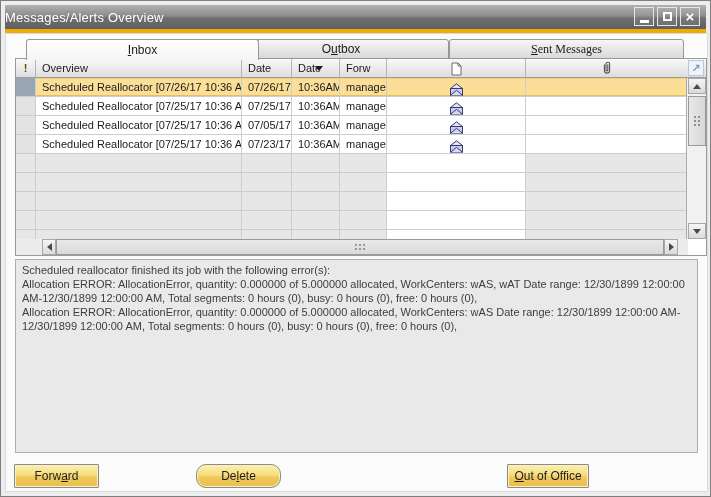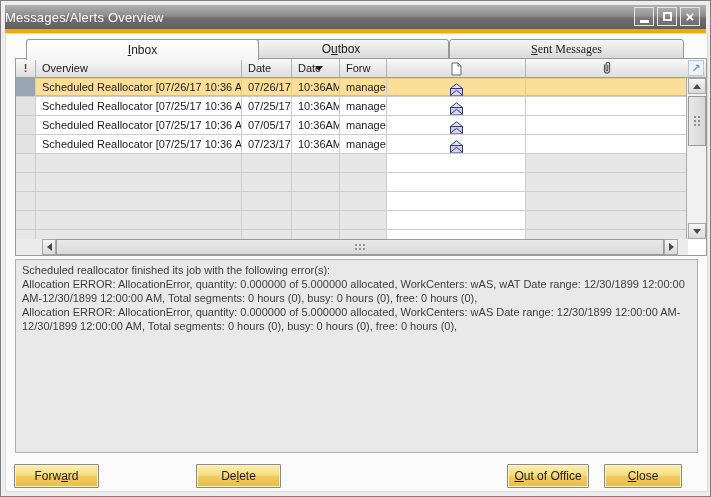--- a/index.html
+++ b/index.html
@@ -295,23 +295,20 @@
 
   <div class="msg">
       <div>Scheduled reallocator finished its job with the following error(s):</div>
       <div>Allocation ERROR: AllocationError, quantity: 0.000000 of 5.000000 allocated, WorkCenters: wAS, wAT Date range: 12/30/1899 12:00:00 AM-12/30/1899 12:00:00 AM, Total segments: 0 hours (0), busy: 0 hours (0), free: 0 hours (0),</div>
       <div>Allocation ERROR: AllocationError, quantity: 0.000000 of 5.000000 allocated, WorkCenters: wAS Date range: 12/30/1899 12:00:00 AM-12/30/1899 12:00:00 AM, Total segments: 0 hours (0), busy: 0 hours (0), free: 0 hours (0),</div>
     </div>
 
   <div class="btn" style="left:13px;width:85px;">
     <span><span>Forw</span><span class="mn">a</span><span>rd</span></span>
   </div>
-  <div class="btn" style="left:195px;width:85px;">
+  <div class="btn" style="left:195px;width:85px;border-radius:10px;">
     <span><span>De</span><span class="mn">l</span><span>ete</span></span>
   </div>
   <div class="btn" style="left:506px;width:82px;">
     <span><span></span><span class="mn">O</span><span>ut of Office</span></span>
   </div>
-  <div class="btn" style="left:603px;width:78px;">
-    <span><span></span><span class="mn">C</span><span>lose</span></span>
-  </div>
 
 </div>
 
 </body></html>

